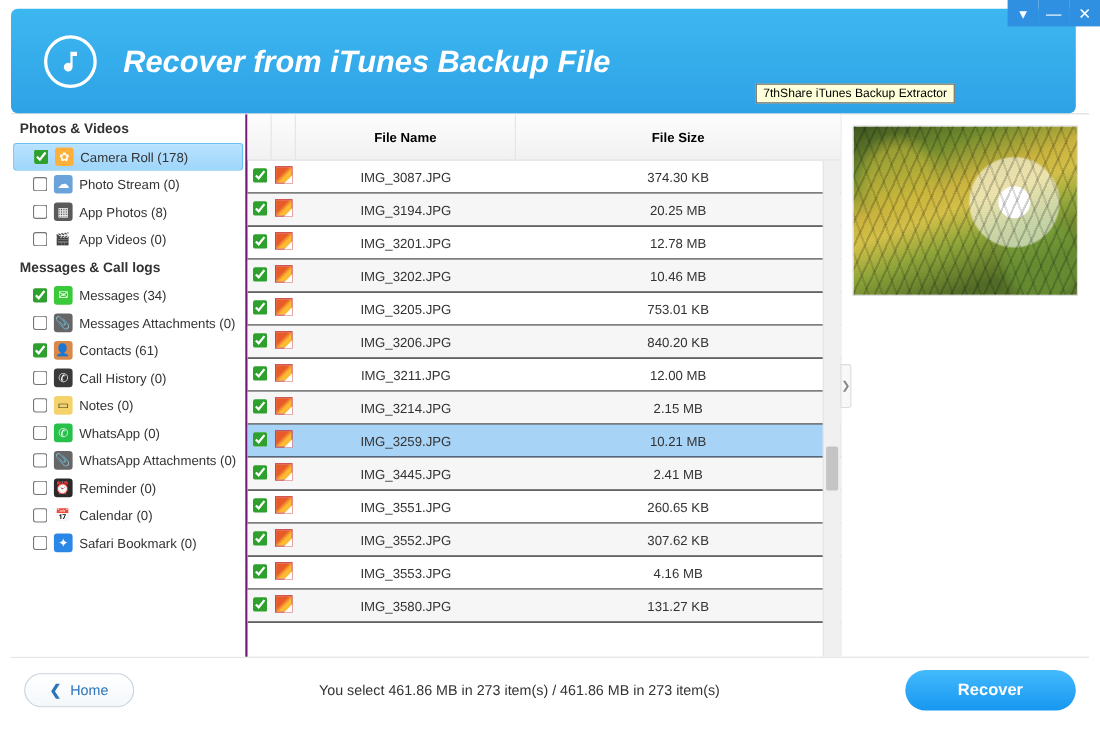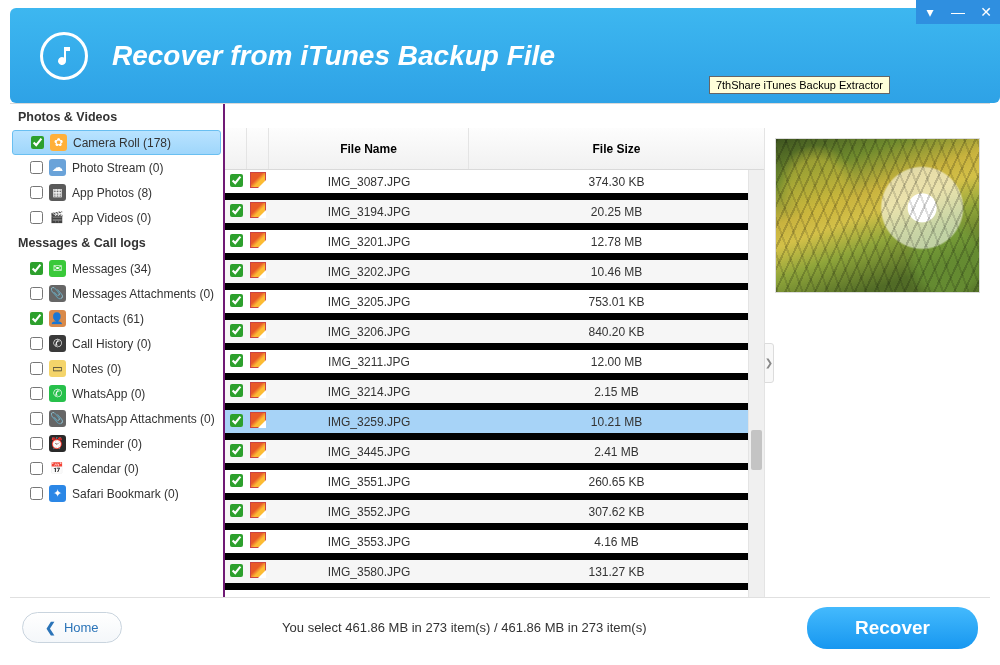--- a/index.html
+++ b/index.html
@@ -7,21 +7,21 @@
 
 .window-controls {
   position: absolute; top: 0; right: 0; display: flex; z-index: 100;
 }
 .window-btn {
   width: 28px; height: 24px; display: flex; align-items: center; justify-content: center;
   color: #fff; font-size: 14px; cursor: pointer; background: #2f8fe0;
 }
 
 .header {
-  height: 95px; margin: 8px 0 0 10px;
+  height: 95px; margin: 8px 22px 0 10px;
   background: linear-gradient(to bottom, #3db7f0, #2ea2e6);
   border-radius: 6px;
   display: flex; align-items: center; padding: 0 30px;
   position: relative;
 }
 .header-icon {
   width: 48px; height: 48px; border: 3px solid #fff; border-radius: 50%;
   display: flex; align-items: center; justify-content: center; margin-right: 24px;
 }
 .header-icon svg { fill: #fff; }
@@ -50,39 +50,39 @@
   background: linear-gradient(to bottom, #b9e3ff, #9fd6fb);
   border: 1px solid #69bff1; border-radius: 3px; margin: 0 2px; padding-left: 18px;
 }
 .sidebar-item input[type=checkbox] { margin-right: 6px; width: 13px; height: 13px; }
 .sidebar-icon {
   width: 17px; height: 17px; margin-right: 6px; border-radius: 3px;
   display: inline-flex; align-items: center; justify-content: center; font-size: 11px;
 }
 
 .content {
-  flex: 1; display: flex; position: relative; margin-top: 24px;
+  flex: 1; display: flex; position: relative;
 }
 
 .table-wrap {
   width: 540px; border-right: 1px solid #e4e4e4; position: relative; display: flex; flex-direction: column;
 }
 .table-header {
   display: flex; background: linear-gradient(to bottom,#fdfdfd,#f1f1f1);
   border-bottom: 1px solid #d9d9d9; height: 42px; align-items: center; font-weight: bold; font-size: 12px;
 }
 .th-check { width: 22px; border-right: 1px solid #e4e4e4; height: 100%; }
 .th-icon { width: 22px; border-right: 1px solid #e4e4e4; height: 100%; }
 .th-name { width: 200px; text-align: center; border-right: 1px solid #e4e4e4; height: 100%; display:flex;align-items:center;justify-content:center;}
 .th-size { flex: 1; text-align: center; height:100%; display:flex;align-items:center;justify-content:center;}
 
 .table-body { flex: 1; overflow-y: hidden; }
 .row {
   display: flex; align-items: center; height: 30px; font-size: 12px; color: #333;
-  border-bottom: 7px solid #000000;
+  border-bottom: 1px solid #000000;
 }
 .row:nth-child(even) { background: #f6f6f6; }
 .row.selected { background: #a7d3f7 !important; }
 .cell-check { width: 22px; text-align: center; }
 .cell-check input { accent-color: #2da02d; }
 .cell-icon { width: 22px; text-align: center; }
 .cell-name { width: 200px; text-align: center; }
 .cell-size { flex: 1; text-align: center; }
 
 .file-thumb {
@@ -133,21 +133,21 @@
   display: flex; align-items: center; padding: 0 12px; justify-content: space-between;
 }
 .home-btn {
   border: 1px solid #c9d4de; background: linear-gradient(#fff,#f4f7fa);
   border-radius: 18px; padding: 7px 22px; font-size: 13px; color: #2b74b8;
   display: flex; align-items: center; gap: 8px; cursor: pointer;
 }
 .status-text { font-size: 13px; color: #333; }
 .recover-btn {
   background: linear-gradient(to bottom,#44bafd,#1797f0); color: #fff;
-  border-radius: 20px; padding: 10px 48px; font-size: 19px; font-weight: bold;
+  border-radius: 20px; padding: 10px 48px; font-size: 15px; font-weight: bold;
   cursor: pointer; border: none;
 }
 </style>
 </head>
 <body>
 
 <div class="window-controls">
   <div class="window-btn">▾</div>
   <div class="window-btn">—</div>
   <div class="window-btn">✕</div>

